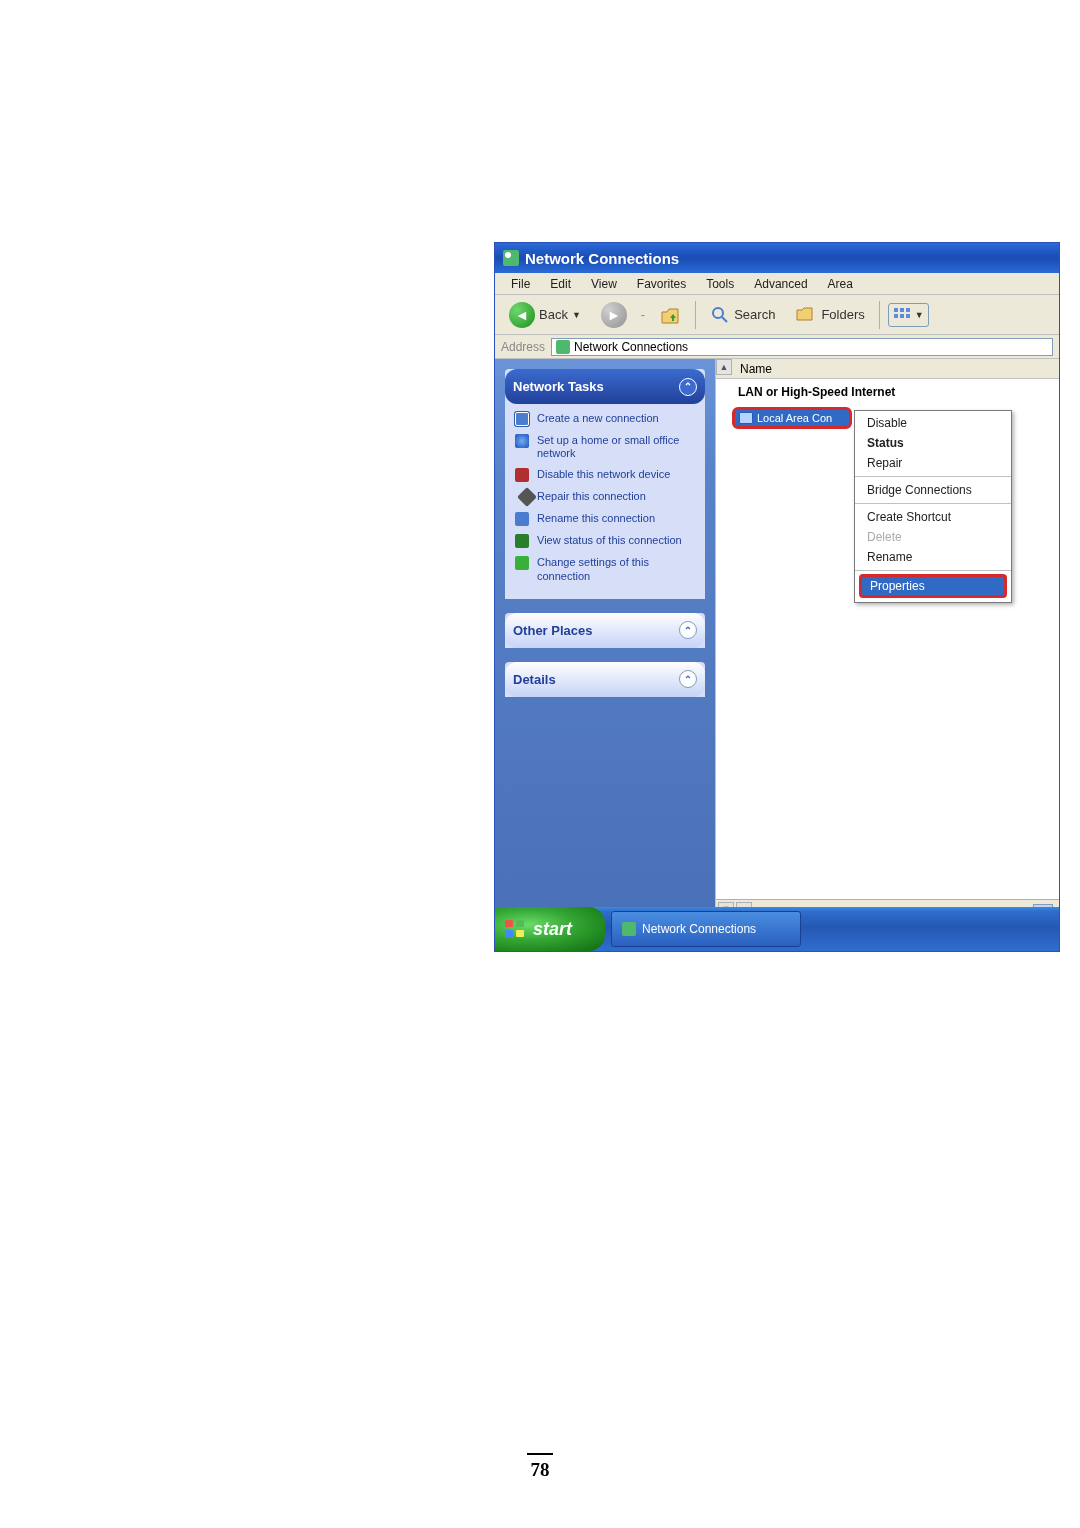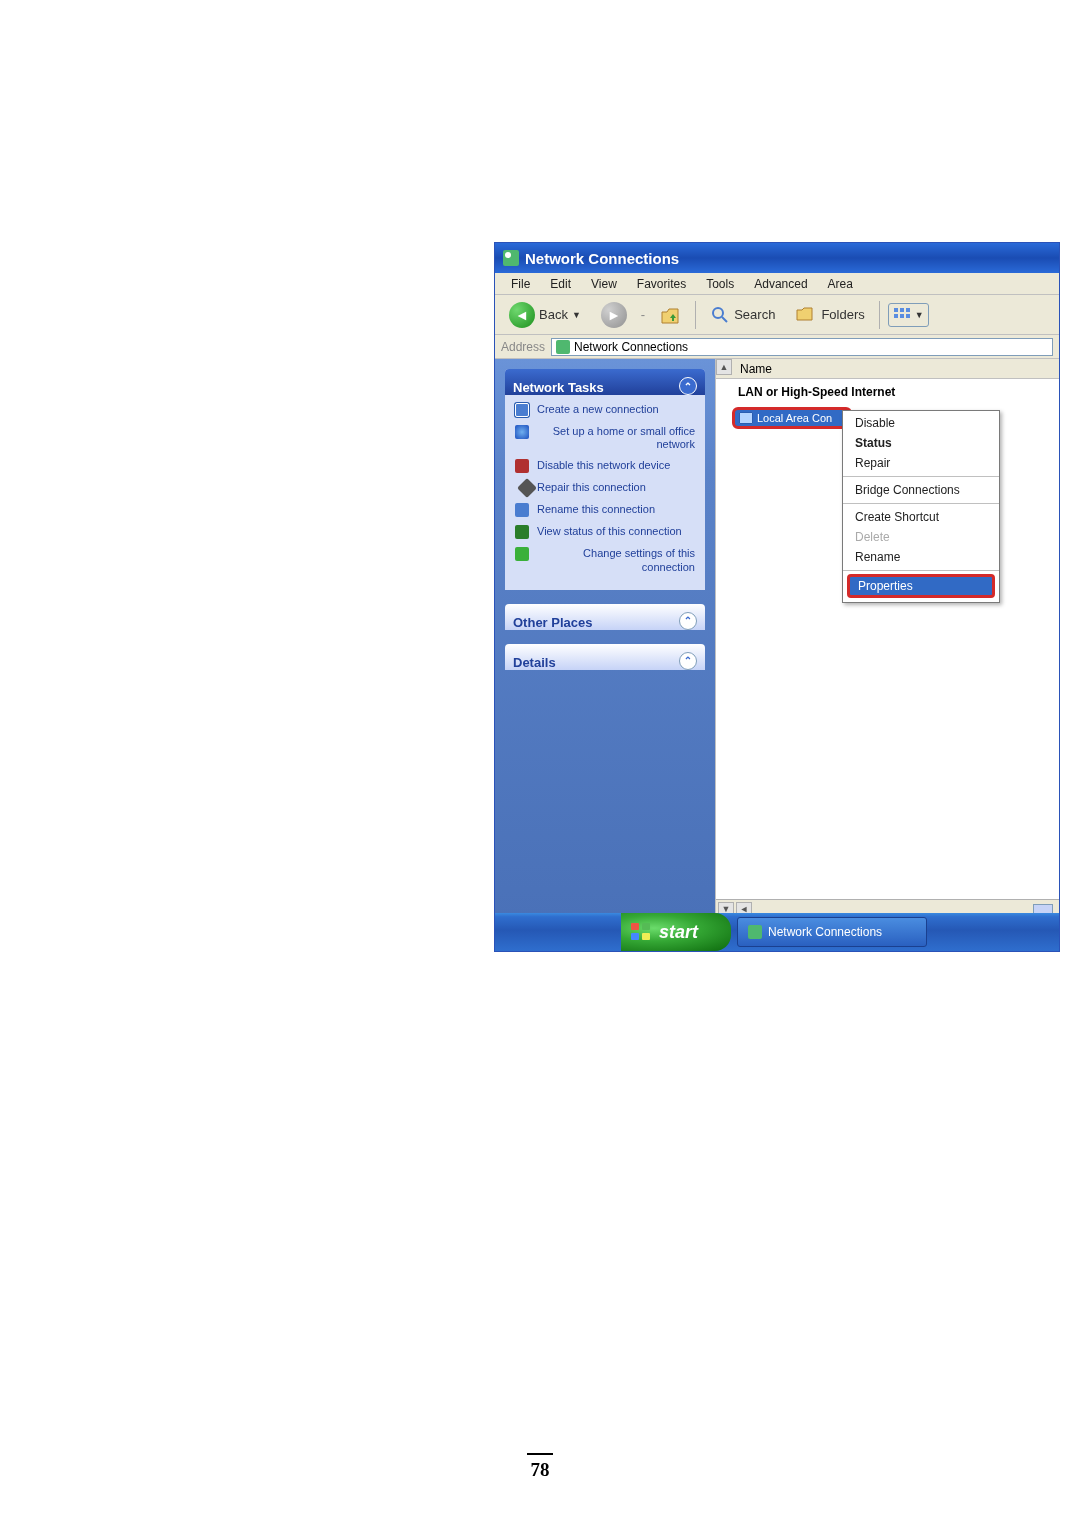--- a/index.html
+++ b/index.html
@@ -142,41 +142,42 @@
     padding: 10px 10px 0 10px;
     overflow: hidden;
   }
   .panel {
     background: #d6dff7;
     border-radius: 4px 4px 0 0;
     margin-bottom: 14px;
     overflow: hidden;
   }
   .panel .phead {
-    height: 26px;
+    height: 35px;
     background: linear-gradient(to bottom, #fff, #c6d3f7);
-    display: flex; align-items: flex-end; justify-content: space-between;
+    display: flex; align-items: center; justify-content: space-between;
     padding: 0 8px;
     font-weight: bold;
     color: #21409a;
     font-size: 13px;
+    border-radius: 12px;
   }
   .panel.primary .phead {
     background: linear-gradient(to bottom, #3b6bcf, #21409a);
     color: #fff;
   }
   .phead .chev {
     width: 18px; height: 18px; border-radius: 50%;
     background: #fff; border: 1px solid #7f9db9;
     display: flex; align-items: center; justify-content: center;
     color: #3b6bcf; font-size: 10px;
   }
   .panel.primary .phead .chev { background: #3b6bcf; border-color: #fff; color: #fff; }
   .plist { padding: 8px 10px; font-size: 11px; color: #21409a; }
-  .plist .pi { display: flex; gap: 8px; margin-bottom: 8px; line-height: 1.2; text-align: right; }
+  .plist .pi { display: flex; gap: 8px; margin-bottom: 8px; line-height: 1.2; }
   .plist .pi .ic { width: 14px; height: 14px; flex-shrink: 0; border-radius: 2px; }
   .plist .pi .txt { cursor: pointer; }
   .ic.blue { background: #4a7dd0; border: 1px solid #fff; box-shadow: 0 0 0 1px #2a5db0; }
   .ic.globe { background: radial-gradient(circle, #6fafef, #1c4fbf); border-radius: 50%; }
   .ic.net { background: #b03030; border-radius: 2px; position: relative; }
   .ic.wrench { background: #555; transform: rotate(45deg); width: 3px; height: 14px; position: relative; left: 5px; }
   .ic.rename { background: #4a7dd0; }
   .ic.eye { background: #2a7d2a; border-radius: 50%; }
   .ic.gear { background: #3ab03a; }
   .ic.cp { background: #3a9a3a; }
@@ -215,21 +216,21 @@
     display: flex; align-items: center; gap: 4px;
     padding: 0 4px;
     font-size: 11px;
     overflow: hidden;
   }
   .lac-hl .nic { width: 14px; height: 12px; background: #b4d4ff; border: 1px solid #2a5db0; border-radius: 1px; position: relative; }
 
   
   .ctxmenu {
     position: absolute;
-    left: 126px; top: 51px;
+    left: 138px; top: 51px;
     width: 158px;
     background: #fff;
     border: 1px solid #7a7a7a;
     box-shadow: 2px 2px 4px rgba(0,0,0,0.3);
     font-size: 12px;
     padding: 2px 0;
   }
   .ctxmenu .ci { padding: 3px 12px; color: #222; }
   .ctxmenu .ci.bold { font-weight: bold; }
   .ctxmenu .ci.disabled { color: #aaa; }
@@ -252,23 +253,23 @@
   .gradstrip {
     height: 14px;
     background: linear-gradient(to bottom, #8fb0f0, #3a6adf);
   }
 
   
   .taskbar {
     position: absolute;
     left: 0; right: 0; bottom: 0;
     margin: 0;
-    height: 38px;
+    height: 44px;
     background: linear-gradient(to bottom, #3a8ae0 0%, #2f6ece 10%, #2558b5 45%, #2f6ece 100%);
-    display: flex; align-items: stretch; justify-content: center;
+    display: flex; align-items: stretch;
   }
   .startbtn {
     width: 110px;
     background: radial-gradient(ellipse at 30% 40%, #6bdc6b 0%, #35a835 40%, #0d6a0d 100%);
     border-radius: 0 16px 16px 0;
     display: flex; align-items: center; gap: 8px; padding-left: 10px;
     color: #fff; font-weight: bold; font-style: italic; font-size: 18px;
   }
   .startbtn .flag { width: 20px; height: 18px; position: relative; }
   .startbtn .flag span { position: absolute; width: 8px; height: 7px; border-radius: 1px; }

